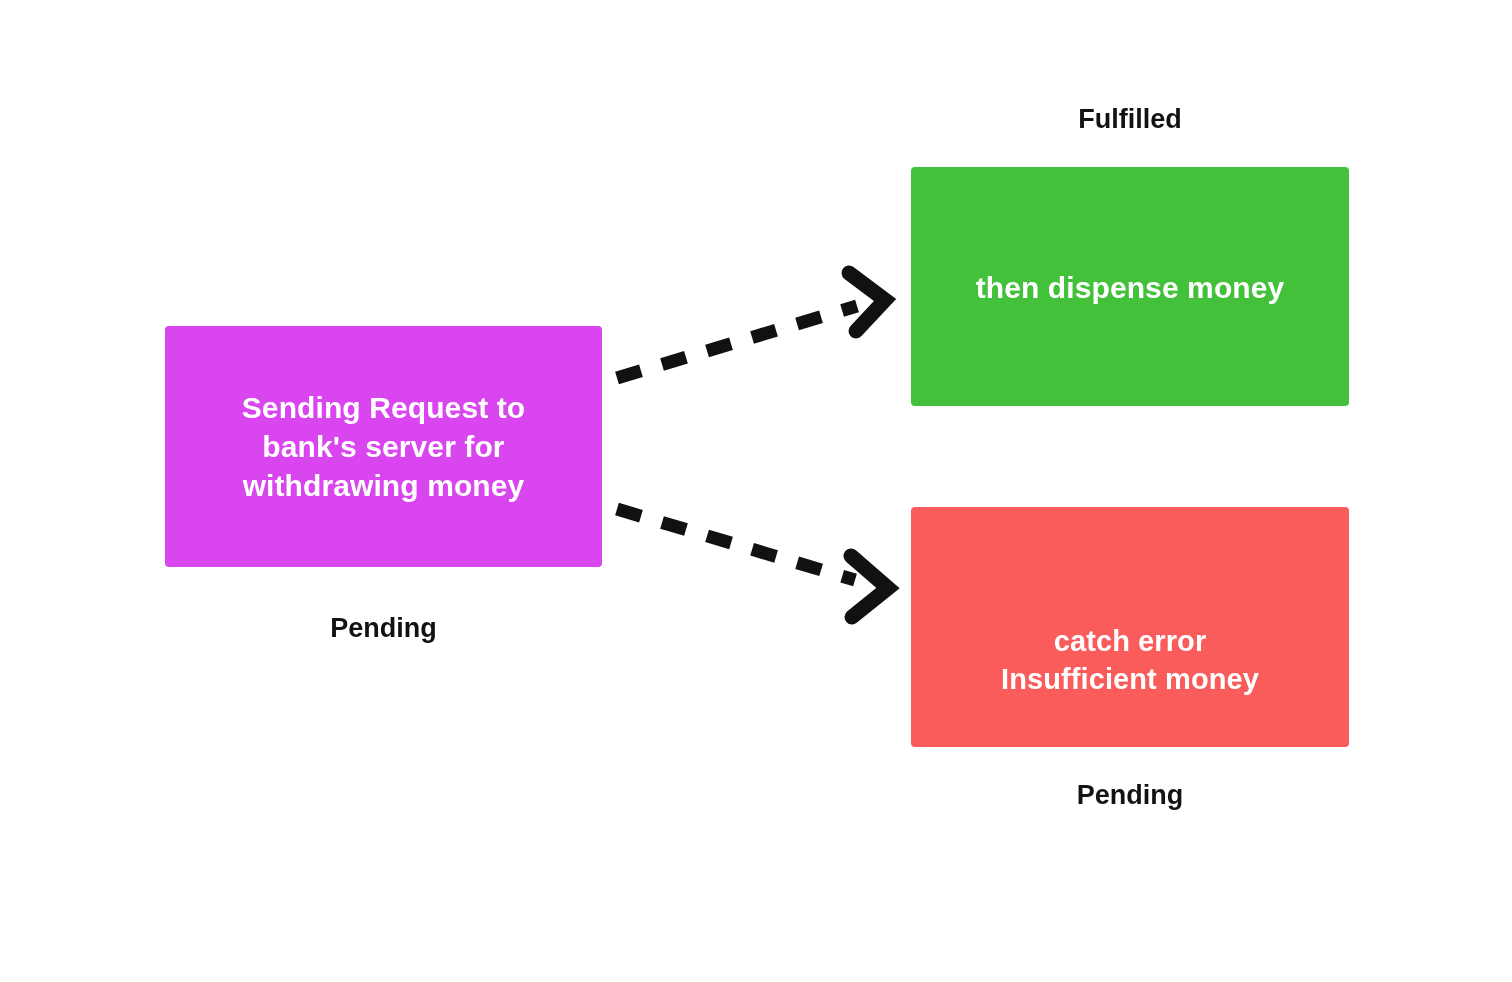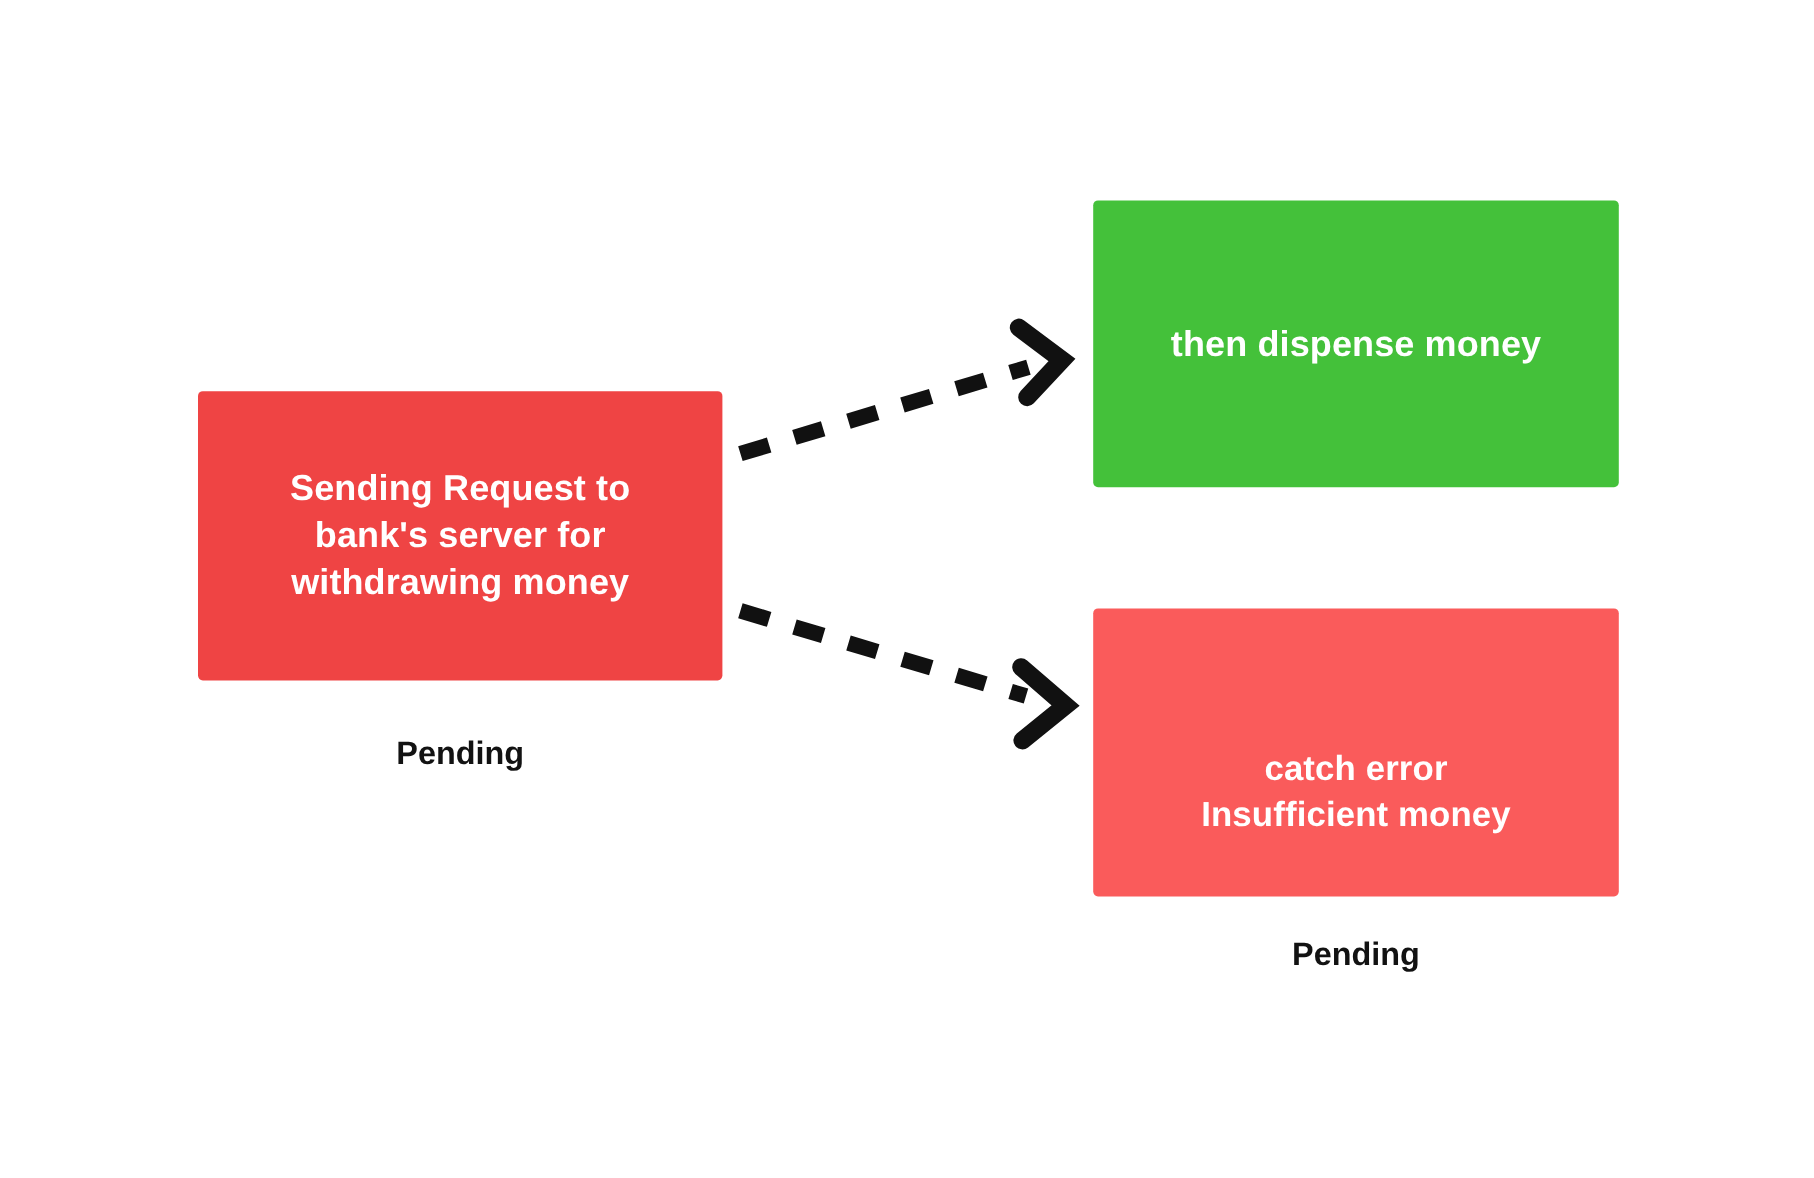--- a/index.html
+++ b/index.html
@@ -118,30 +118,31 @@
       <line x1="617" y1="378" x2="857" y2="306" stroke="#111111" stroke-width="13" stroke-dasharray="25 22" stroke-linecap="butt"></line>
       <polyline points="849,273 885,300 856,331" fill="none" stroke="#111111" stroke-width="15" stroke-linecap="round" stroke-linejoin="miter"></polyline>
     </g>
 
     <g>
       <line x1="617" y1="509" x2="855" y2="580" stroke="#111111" stroke-width="13" stroke-dasharray="25 22" stroke-linecap="butt"></line>
       <polyline points="851,556 888,588 852,617" fill="none" stroke="#111111" stroke-width="15" stroke-linecap="round" stroke-linejoin="miter"></polyline>
     </g>
   </svg>
 
-  <div class="node" id="node-pending" style="background: #ef4444; color: rgb(255, 255, 255);">
+  <div class="node" id="node-pending" style="background: #d946ef; color: rgb(255, 255, 255);">
     <span class="node-text">Sending Request to
 bank's server for
 withdrawing money</span>
   </div>
   <div class="caption" id="caption-pending">Pending</div>
 
   <div class="node" id="node-fulfilled" style="background: rgb(68, 193, 58); color: rgb(255, 255, 255);">
     <span class="node-text">then dispense money</span>
   </div>
+  <div class="caption" id="caption-fulfilled">Fulfilled</div>
 
   <div class="node" id="node-rejected" style="background: rgb(250, 91, 91); color: rgb(255, 255, 255);">
     <span class="node-text">catch error
 Insufficient money</span>
   </div>
   <div class="caption" id="caption-rejected">Pending</div>
 
 </div>
 
 </body></html>

